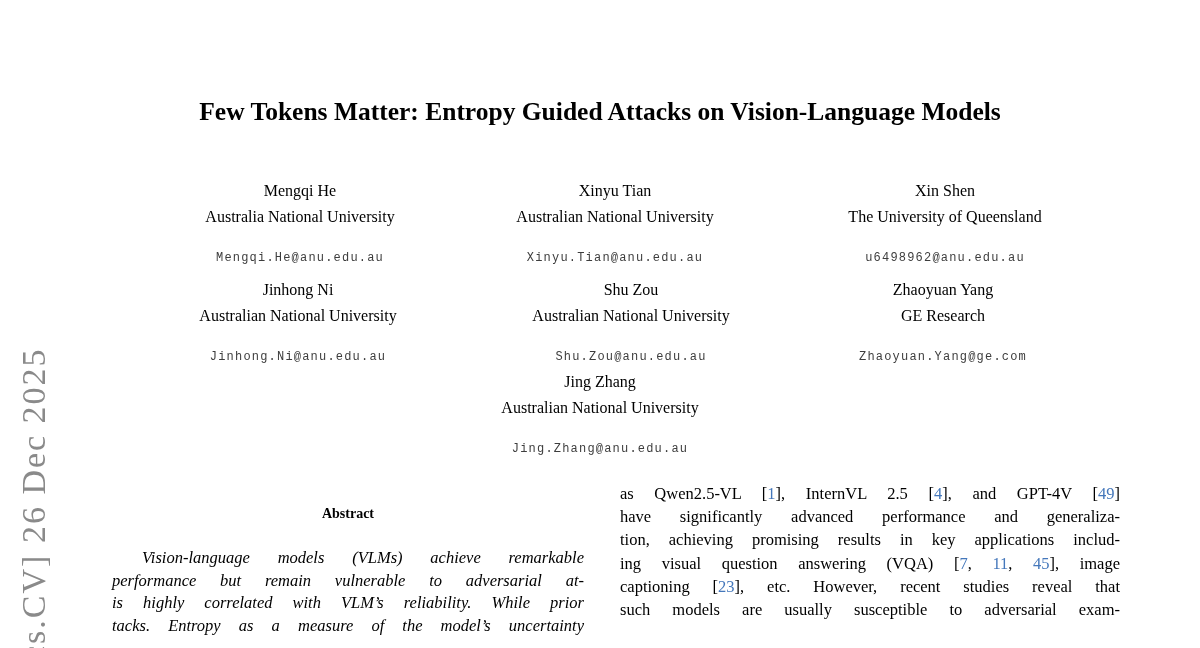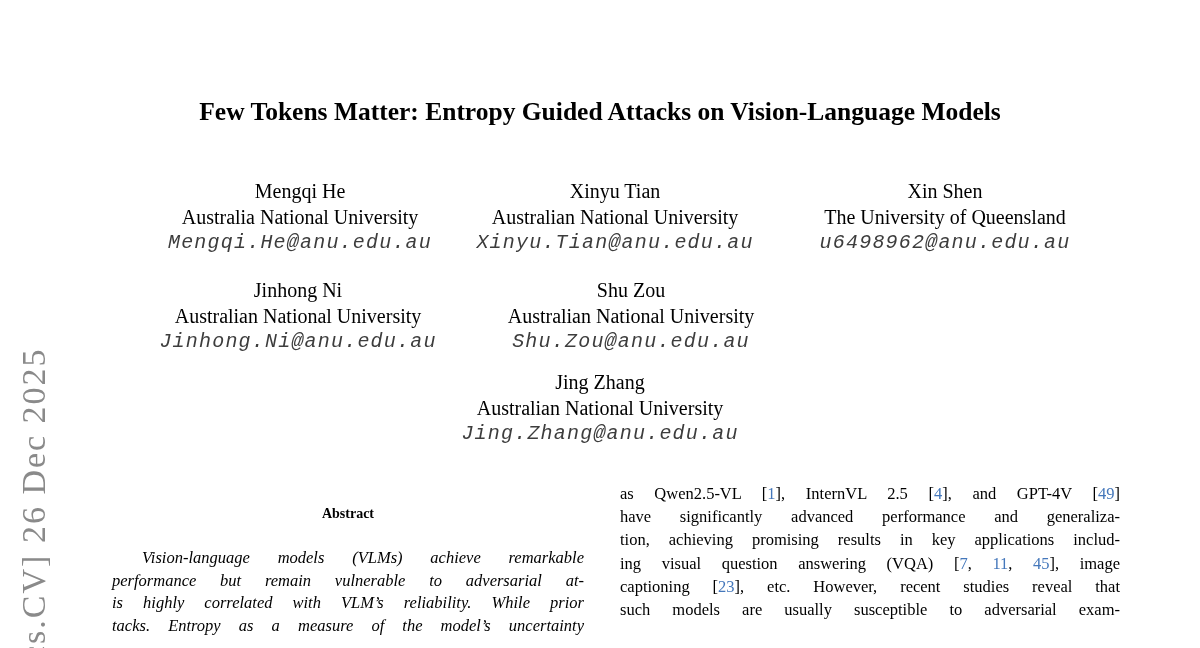--- a/index.html
+++ b/index.html
@@ -33,32 +33,31 @@
     font-size: 25.5px;
     font-weight: bold;
     line-height: 32px;
   }
   .author {
     position: absolute;
     width: 400px;
     text-align: center;
   }
   .a-name, .a-affil {
-    font-size: 20px;
+    font-size: 16px;
     line-height: 26px;
     text-align: center;
   }
   .a-email {
     font-family: "Liberation Mono", monospace;
-    font-size: 20px;
+    font-size: 12px;
     letter-spacing: 1.2px;
     color: #3d3d3d;
-    margin-top: 4px;
+    margin-top: 19px;
     line-height: 18px;
-    font-style: italic;
   }
   .abstract-heading {
     position: absolute;
     left: 112px;
     top: 503px;
     width: 472px;
     text-align: center;
     font-weight: bold;
     font-size: 14px;
     line-height: 22px;
@@ -123,20 +122,25 @@
     <div class="a-affil">Australian National University</div>
     <div class="a-email">Jinhong.Ni@anu.edu.au</div>
   </div>
 
   <div class="author" style="left:431px; top:277px;">
     <div class="a-name">Shu Zou</div>
     <div class="a-affil">Australian National University</div>
     <div class="a-email">Shu.Zou@anu.edu.au</div>
   </div>
 
+  <div class="author" style="left:743px; top:277px;">
+    <div class="a-name">Zhaoyuan Yang</div>
+    <div class="a-affil">GE Research</div>
+    <div class="a-email">Zhaoyuan.Yang@ge.com</div>
+  </div>
 
   <div class="author" style="left:400px; top:369px;">
     <div class="a-name">Jing Zhang</div>
     <div class="a-affil">Australian National University</div>
     <div class="a-email">Jing.Zhang@anu.edu.au</div>
   </div>
 
   <div class="abstract-heading">Abstract</div>
 
   <div class="abstract-body">

